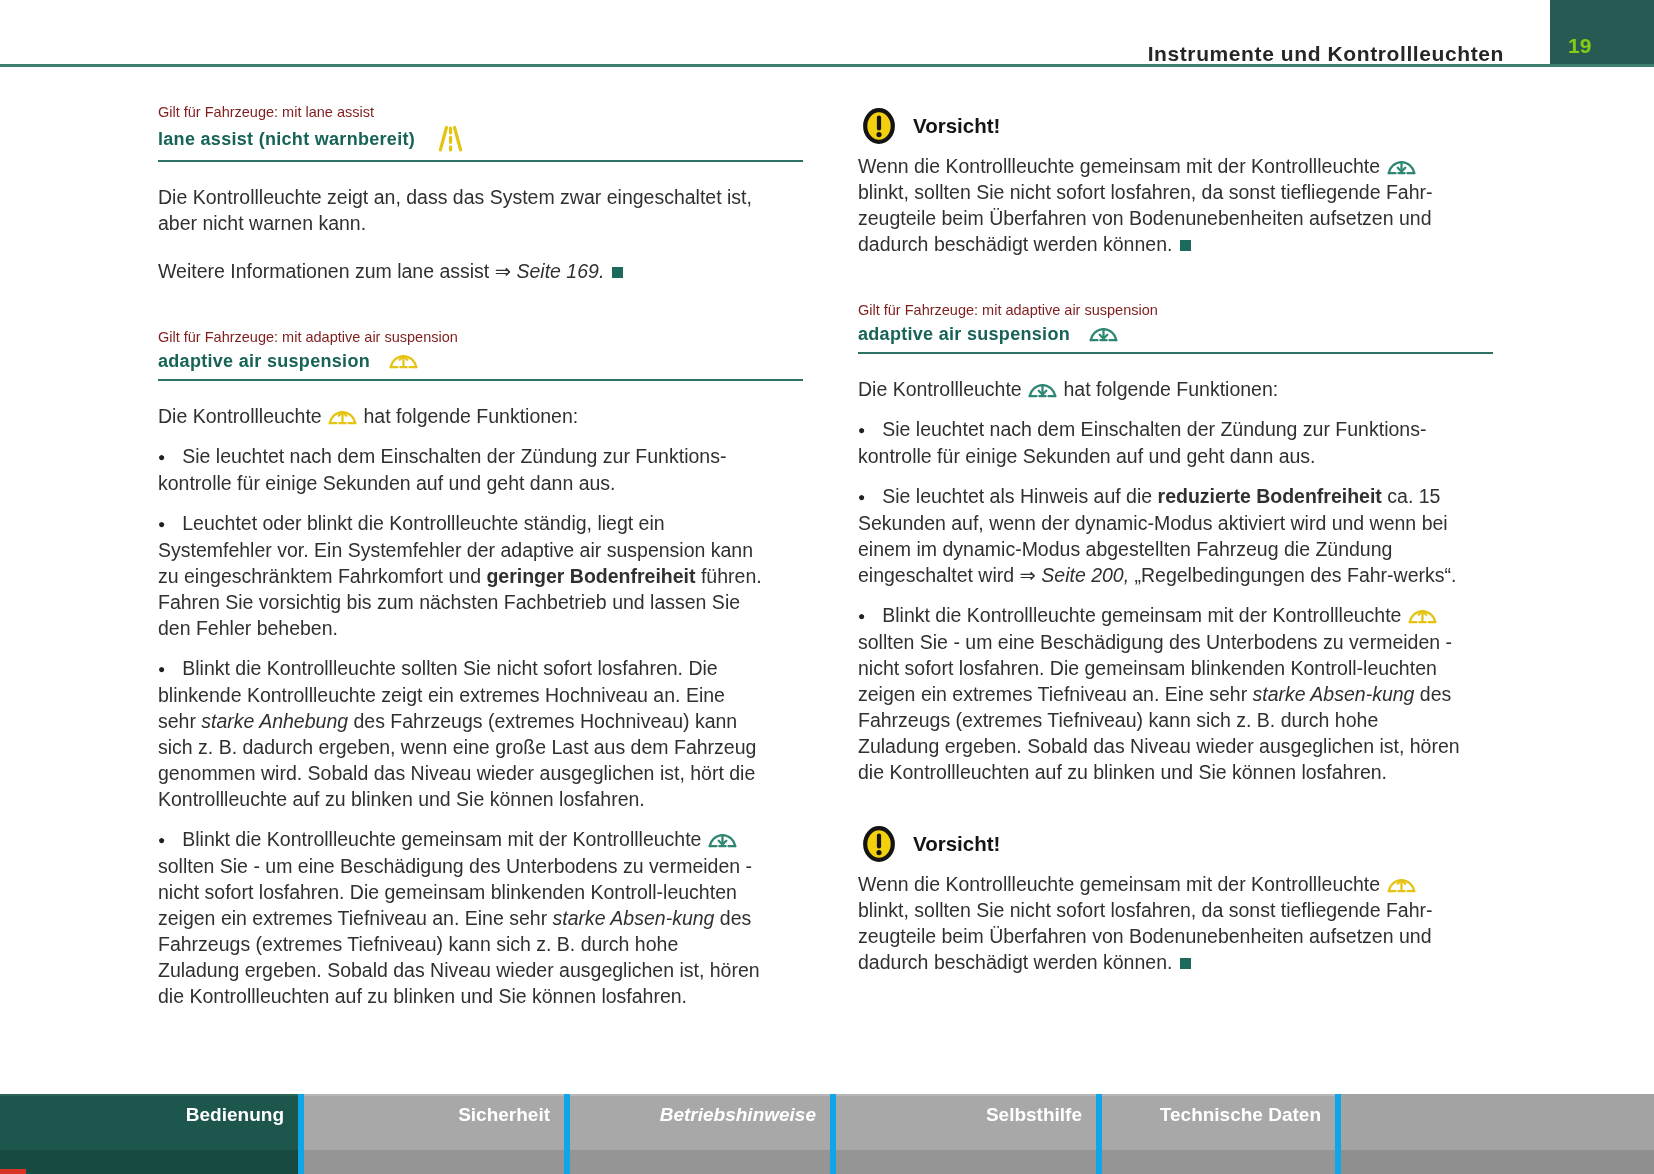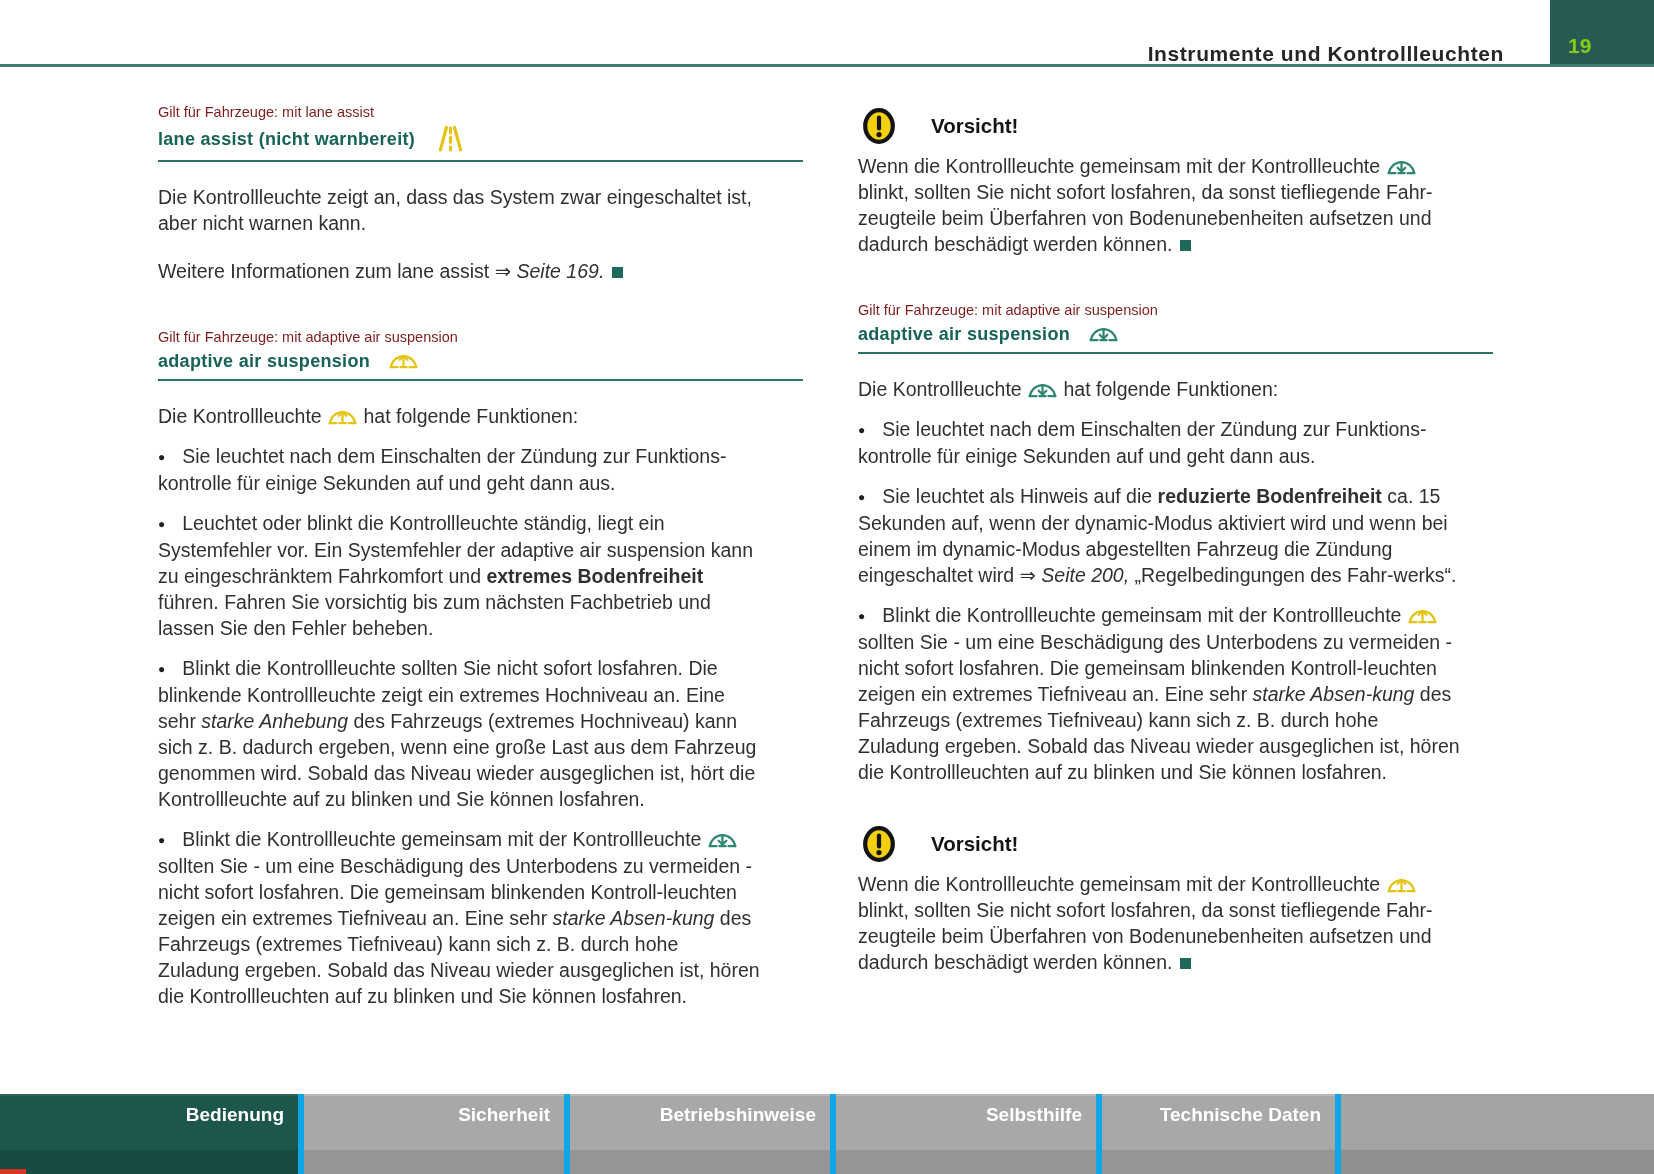--- a/index.html
+++ b/index.html
@@ -39,21 +39,21 @@
   .para{width:604px;font-size:19.5px;line-height:26px;margin-top:22px;}
   .para.bullet{margin-top:14px;}
   .bullet-dot{font-size:12px;margin-right:17px;vertical-align:2px;color:#202020;}
   .seg-b{font-weight:bold;text-align:right;}
   .seg-i{font-style:italic;}
   .icon-inline svg{vertical-align:-4px;}
   .end-square{display:inline-block;width:11px;height:11px;background:#1d6a5c;margin-left:8px;}
   
   .caution{margin-top:30px;}
   .col-right > .caution:first-child{margin-top:40px;}
-  .caution-head{display:flex;align-items:center;gap:33px;margin-left:2px;margin-top:40px;}
+  .caution-head{display:flex;align-items:center;gap:15px;margin-left:2px;margin-top:40px;}
   .caution-head svg{display:block;}
   .caution-title{font-size:20.5px;font-weight:bold;color:#141414;}
   .caution-text{margin-top:8px;}
   
   .footer{
     position:absolute;left:0;bottom:0;width:1654px;height:80px;
     display:flex;gap:6px;background:#0ea5e9;
   }
   .tab{
     position:relative;height:80px;
@@ -111,21 +111,21 @@
     </div>
     <div class="para"><span>Die Kontrollleuchte </span><span class="icon-inline"><svg width="31" height="21" viewBox="0 0 30 20">
           <g fill="none" stroke="#e5c312" stroke-width="2.2" stroke-linecap="round" stroke-linejoin="round">
             <path d="M2.5 16.5 C3.2 13.6 4.6 10.9 6.8 9 C9.2 6.9 12 5.8 15 5.8 C18 5.8 20.8 6.9 23.2 9 C25.4 10.9 26.8 13.6 27.5 16.5"></path>
             <path d="M3 16.5 h6.2 M12 16.5 h6 M20.8 16.5 h6.2"></path>
             <path d="M15 14.5 V6"></path>
             <path d="M11.3 9.3 L15 5.6 L18.7 9.3"></path>
           </g>
         </svg></span><span> hat folgende Funktionen:</span></div>
     <div class="para bullet"><span class="bullet-dot">●</span><span>Sie leuchtet nach dem Einschalten der Zündung zur Funktions-kontrolle für einige Sekunden auf und geht dann aus.</span></div>
-    <div class="para bullet"><span class="bullet-dot">●</span><span>Leuchtet oder blinkt die Kontrollleuchte ständig, liegt ein Systemfehler vor. Ein Systemfehler der adaptive air suspension kann zu eingeschränktem Fahrkomfort und </span><span class="seg-b">extremes Bodenfreiheit</span><span> führen. Fahren Sie vorsichtig bis zum nächsten Fachbetrieb und lassen Sie den Fehler beheben.</span></div>
+    <div class="para bullet"><span class="bullet-dot">●</span><span>Leuchtet oder blinkt die Kontrollleuchte ständig, liegt ein Systemfehler vor. Ein Systemfehler der adaptive air suspension kann zu eingeschränktem Fahrkomfort und </span><span class="seg-b">geringer Bodenfreiheit</span><span> führen. Fahren Sie vorsichtig bis zum nächsten Fachbetrieb und lassen Sie den Fehler beheben.</span></div>
     <div class="para bullet"><span class="bullet-dot">●</span><span>Blinkt die Kontrollleuchte sollten Sie nicht sofort losfahren. Die blinkende Kontrollleuchte zeigt ein extremes Hochniveau an. Eine sehr </span><span class=" seg-i">starke Anhebung</span><span> des Fahrzeugs (extremes Hochniveau) kann sich z. B. dadurch ergeben, wenn eine große Last aus dem Fahrzeug genommen wird. Sobald das Niveau wieder ausgeglichen ist, hört die Kontrollleuchte auf zu blinken und Sie können losfahren.</span></div>
     <div class="para bullet"><span class="bullet-dot">●</span><span>Blinkt die Kontrollleuchte gemeinsam mit der Kontrollleuchte </span><span class="icon-inline"><svg width="31" height="21" viewBox="0 0 30 20">
           <g fill="none" stroke="#2e8673" stroke-width="2.2" stroke-linecap="round" stroke-linejoin="round">
             <path d="M2.5 16.5 C3.2 13.6 4.6 10.9 6.8 9 C9.2 6.9 12 5.8 15 5.8 C18 5.8 20.8 6.9 23.2 9 C25.4 10.9 26.8 13.6 27.5 16.5"></path>
             <path d="M3 16.5 h6.2 M12 16.5 h6 M20.8 16.5 h6.2"></path>
             <path d="M15 6 V14.5"></path>
             <path d="M11.3 11.2 L15 14.9 L18.7 11.2"></path>
           </g>
         </svg></span><span> sollten Sie - um eine Beschädigung des Unterbodens zu vermeiden - nicht sofort losfahren. Die gemeinsam blinkenden Kontroll-leuchten zeigen ein extremes Tiefniveau an. Eine sehr </span><span class=" seg-i">starke Absen-kung</span><span> des Fahrzeugs (extremes Tiefniveau) kann sich z. B. durch hohe Zuladung ergeben. Sobald das Niveau wieder ausgeglichen ist, hören die Kontrollleuchten auf zu blinken und Sie können losfahren.</span></div>
   </div>
@@ -205,21 +205,21 @@
     </div>
   </div>
 
 <div id="footer" class="footer">
     <div class="tab active" style="flex: 0 0 298px;">
       <span class="lbl">Bedienung</span>
     </div>
     <div class="tab" style="flex: 0 0 260px;">
       <span class="lbl">Sicherheit</span>
     </div>
-    <div class="tab" style="flex: 0 0 260px;">
+    <div class="tab" style="flex: 0 0 260px; font-style: italic;">
       <span class="lbl">Betriebshinweise</span>
     </div>
     <div class="tab" style="flex: 0 0 260px;">
       <span class="lbl">Selbsthilfe</span>
     </div>
     <div class="tab" style="flex: 0 0 233px;">
       <span class="lbl">Technische Daten</span>
     </div>
     <div class="footer-edge" style="flex: 1 1 auto;"></div>
   </div>

